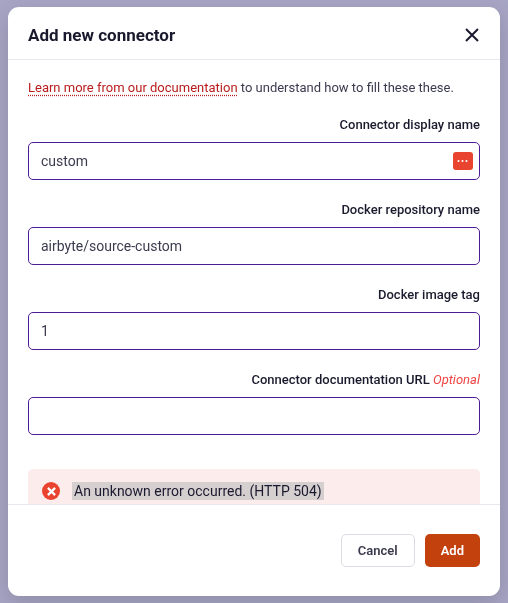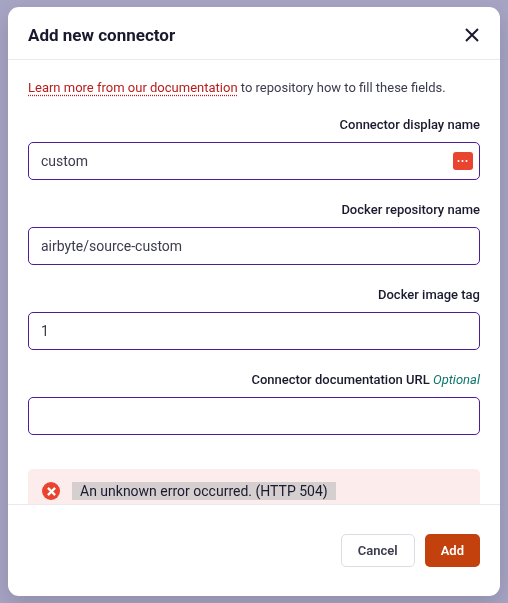--- a/index.html
+++ b/index.html
@@ -7,50 +7,50 @@
     .modal { background: #fff; border-radius: 11px; position: absolute; top: 7px; left: 8px; right: 8px; bottom: 7px; box-shadow: 0 8px 24px rgba(0,0,0,0.15); display: flex; flex-direction: column; }
     .modal-header { display: flex; align-items: center; justify-content: space-between; padding: 18px 20px 14px 20px; border-bottom: 1px solid #e8e8ee; }
     .modal-title { font-size: 17px; font-weight: 700; color: #1a1a2e; }
     .close-icon { width: 16px; height: 16px; cursor: pointer; color: #1a1a2e; display: flex; align-items: center; justify-content: center; }
     .close-icon svg { width: 14px; height: 14px; }
     .modal-body { padding: 20px; flex: 1; overflow-y: auto; }
     .help-text { font-size: 13px; color: #3b3b4f; margin-bottom: 22px; }
     .help-text a { color: #b91c1c; text-decoration: underline dotted; text-underline-offset: 3px; text-align: center; }
     .field-group { margin-bottom: 22px; }
     .field-label { font-size: 13px; font-weight: 500; color: #1a1a2e; margin-bottom: 10px; display: block; text-align: right; }
-    .optional { color: #0f766e; font-style: italic; font-weight: 400; }
+    .optional { color: #ef4444; font-style: italic; font-weight: 400; }
     .input-wrap { position: relative; }
     .text-input { width: 100%; border: 1px solid #4c1d95; border-radius: 5px; padding: 10px 12px; font-size: 14px; color: #3b3b4f; background: #fff; }
     .pw-badge { position: absolute; right: 7px; top: 50%; transform: translateY(-50%); width: 20px; height: 18px; background: #e8442f; border-radius: 3px; display: flex; align-items: center; justify-content: center; }
     .pw-dots { color: #fff; font-size: 9px; letter-spacing: 1px; line-height: 1; }
     .error-box { background: #fdecec; border-radius: 5px; padding: 13px 14px; display: flex; align-items: center; gap: 12px; margin-top: 34px; }
     .error-icon { width: 18px; height: 18px; background: #e8442f; border-radius: 50%; display: flex; align-items: center; justify-content: center; flex-shrink: 0; }
     .error-icon svg { width: 9px; height: 9px; stroke: #fff; stroke-width: 2.5; }
-    .error-text { font-size: 14px; color: #1a1a2e; background: #d6cfd0; padding: 1px 8px; }
+    .error-text { font-size: 14px; color: #1a1a2e; background: #d6cfd0; padding: 1px 2px; }
     .modal-footer { border-top: 1px solid #e8e8ee; padding: 29px 20px; display: flex; justify-content: flex-end; gap: 10px; }
     .btn { border-radius: 5px; padding: 8px 16px; font-size: 13px; font-weight: 600; cursor: pointer; border: none; }
     .btn-cancel { background: #fff; border: 1px solid #dcdce4; color: #3b3b4f; }
     .btn-add { background: #c2410c; color: #fff; }
   </style>
 </head>
 <body>
 
 <div class="modal">
   <div class="modal-header">
     <h2 class="modal-title">Add new connector</h2>
     <div class="close-icon">
       <svg viewBox="0 0 14 14" fill="none" stroke="currentColor" stroke-width="2">
           <path d="M1 1 L13 13 M13 1 L1 13"></path>
         </svg>
     </div>
   </div>
 
   <div class="modal-body">
     <p class="help-text">
-      <a href="#">Learn more from our documentation</a><span> to repository how to fill these fields.</span>
+      <a href="#">Learn more from our documentation</a><span> to understand how to fill these these.</span>
     </p>
 
     <div class="field-group">
       <label class="field-label">Connector display name</label>
       <div class="input-wrap">
         <input type="text" class="text-input" value="custom" style="">
         <div class="pw-badge">
             <span class="pw-dots">•••</span>
           </div>
       </div>

